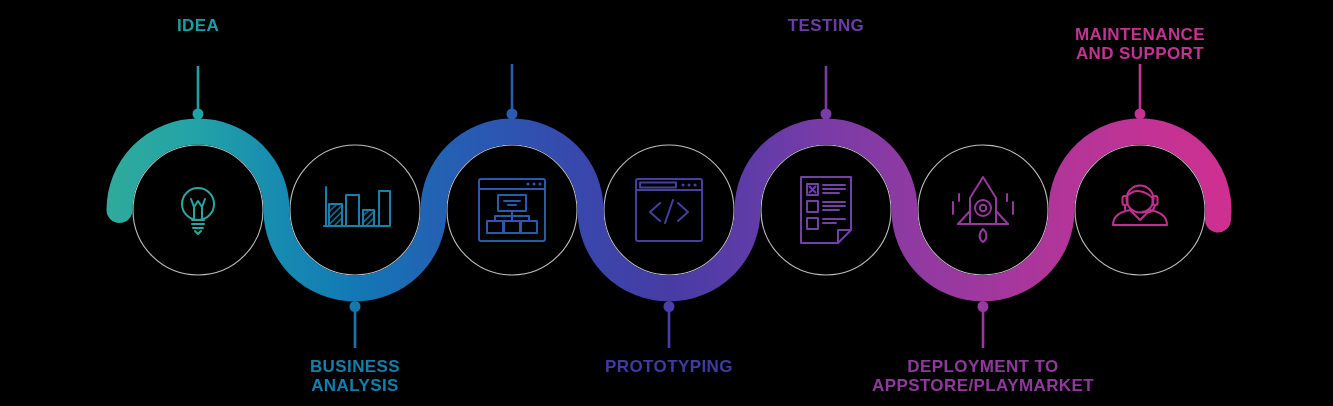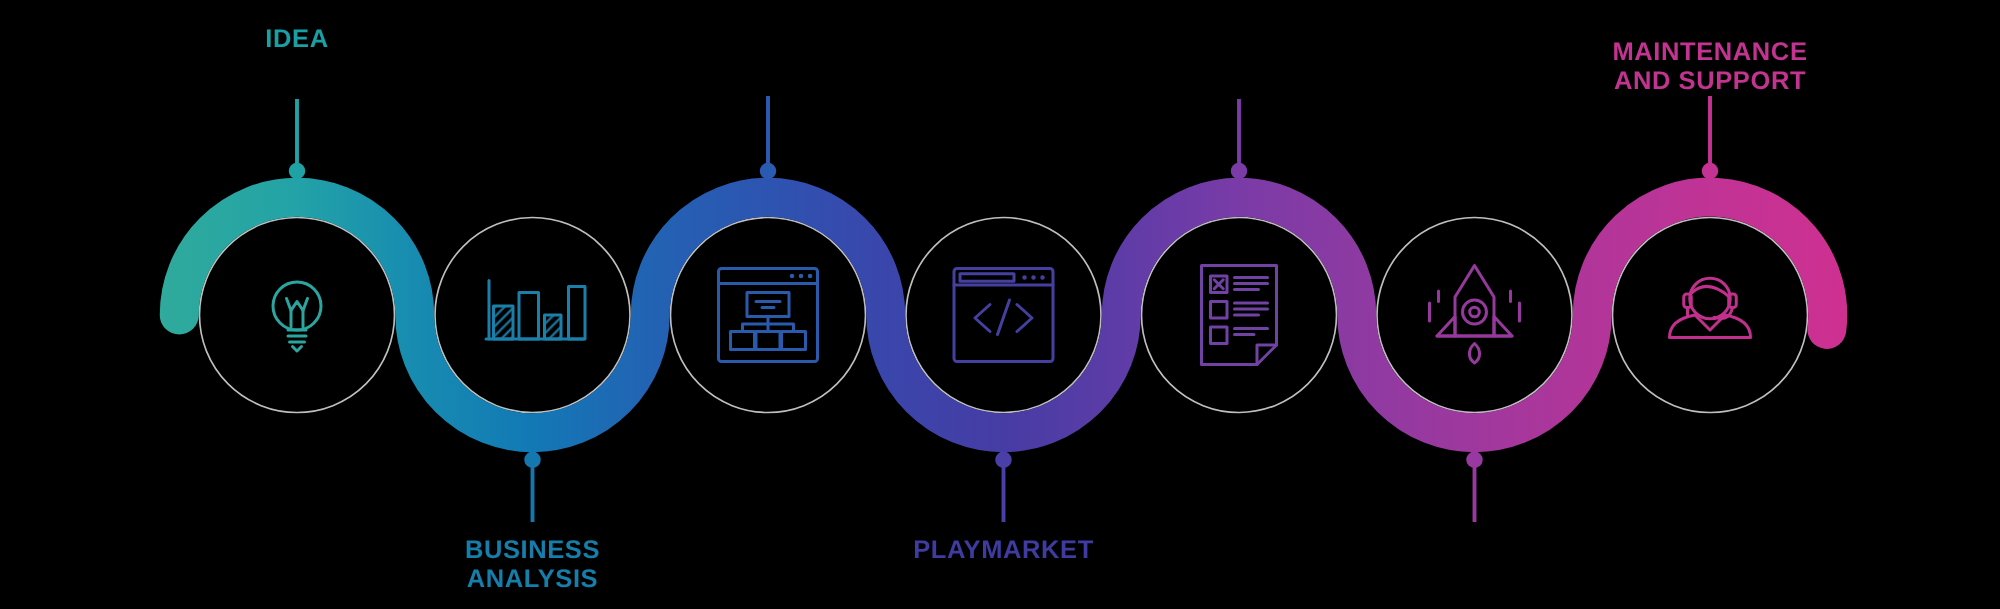--- a/index.html
+++ b/index.html
@@ -156,15 +156,17 @@
       <path d="M -15 -5 V 0"></path>
       <path d="M 15 -5 Q 13 4 5 2"></path>
       <path class="dot3" d="M 3 2 h 0.01"></path>
       <path d="M -27 15 Q -27 3 -10 0 L 0 10 L 10 0 Q 27 3 27 15 Z"></path>
     </g>
   </g>
 </svg>
 
   <div class="label" style="left: 225px; top: 357px; color: rgb(20, 127, 171);">BUSINESS<br>ANALYSIS</div>
   <div class="label" style="left: 68px; top: 16px; color: rgb(24, 160, 164);">IDEA</div>
-  <div class="label" style="left: 539px; top: 357px; color: rgb(63, 59, 160);">PLAYMARKET</div>
+  <div class="label" style="left: 539px; top: 357px; color: rgb(63, 59, 160);">PROTOTYPING</div>
+  <div class="label" style="left: 696px; top: 16px; color: rgb(107, 62, 165);">TESTING</div>
+  <div class="label" style="left: 853px; top: 357px; color: rgb(144, 57, 157);">DEPLOYMENT TO<br>APPSTORE/PLAYMARKET</div>
   <div class="label" style="left: 1010px; top: 25px; color: rgb(195, 51, 144);">MAINTENANCE<br>AND SUPPORT</div>
 </div>
 
 </body></html>

